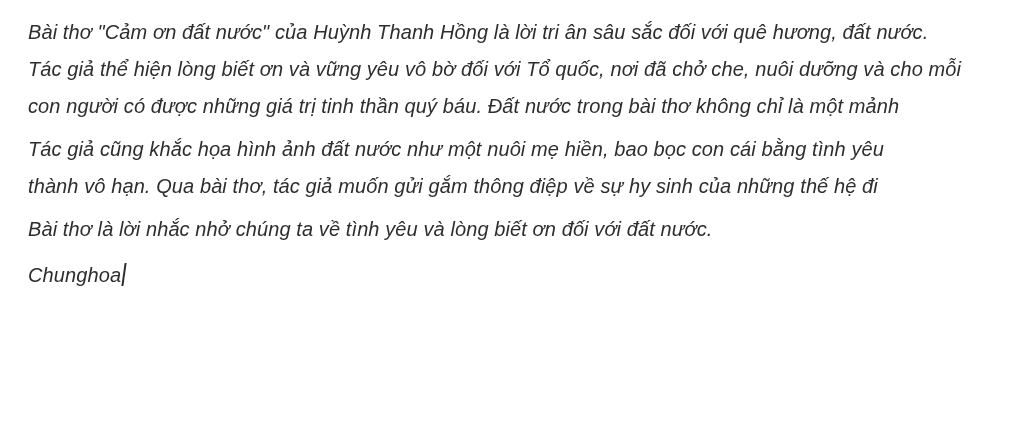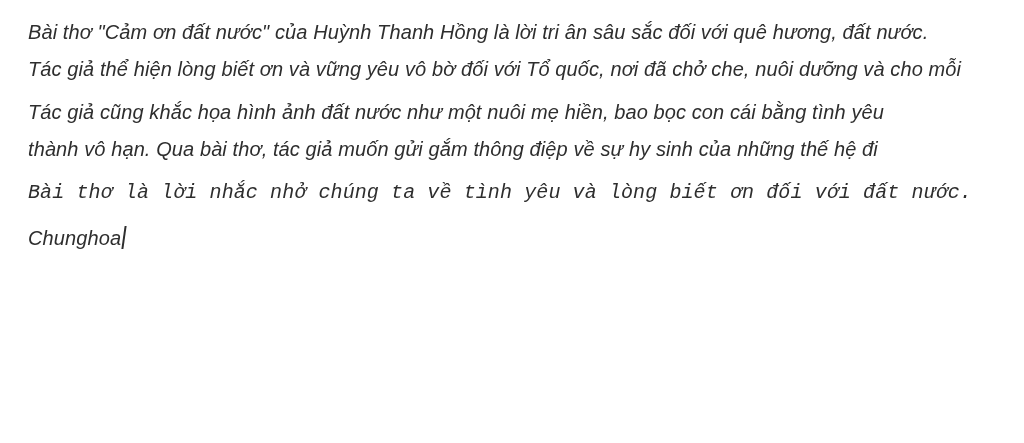--- a/index.html
+++ b/index.html
@@ -14,21 +14,20 @@
     width: 1024px;
     height: 443px;
     padding: 14px 18px 0 28px;
     background: #ffffff;
   }
   .paragraph {
     margin-bottom: 6px;
   }
   .paragraph.last-gap {
     margin-bottom: 9px;
-    font-family: Liberation Mono, monospace;
   }
   .text-line {
     font-style: italic;
     font-size: 20px;
     line-height: 37px;
     color: #2e2e2e;
     letter-spacing: 0.1px;
     white-space: nowrap;
     font-weight: 500;
   }
@@ -43,20 +42,21 @@
   }
 </style>
 </head>
 <body>
 
 <div class="document">
 
   <div class="paragraph">
     <div class="text-line">Bài thơ "Cảm ơn đất nước" của Huỳnh Thanh Hồng là lời tri ân sâu sắc đối với quê hương, đất nước.</div>
     <div class="text-line">Tác giả thể hiện lòng biết ơn và vững yêu vô bờ đối với Tổ quốc, nơi đã chở che, nuôi dưỡng và cho mỗi</div>
+    <div class="text-line">con người có được những giá trị tinh thần quý báu. Đất nước trong bài thơ không chỉ là một mảnh</div>
   </div>
 
   <div class="paragraph">
     <div class="text-line">Tác giả cũng khắc họa hình ảnh đất nước như một nuôi mẹ hiền, bao bọc con cái bằng tình yêu</div>
     <div class="text-line">thành vô hạn. Qua bài thơ, tác giả muốn gửi gắm thông điệp về sự hy sinh của những thế hệ đi</div>
   </div>
 
   <div class="paragraph last-gap">
     <div class="text-line">Bài thơ là lời nhắc nhở chúng ta về tình yêu và lòng biết ơn đối với đất nước.</div>
   </div>

